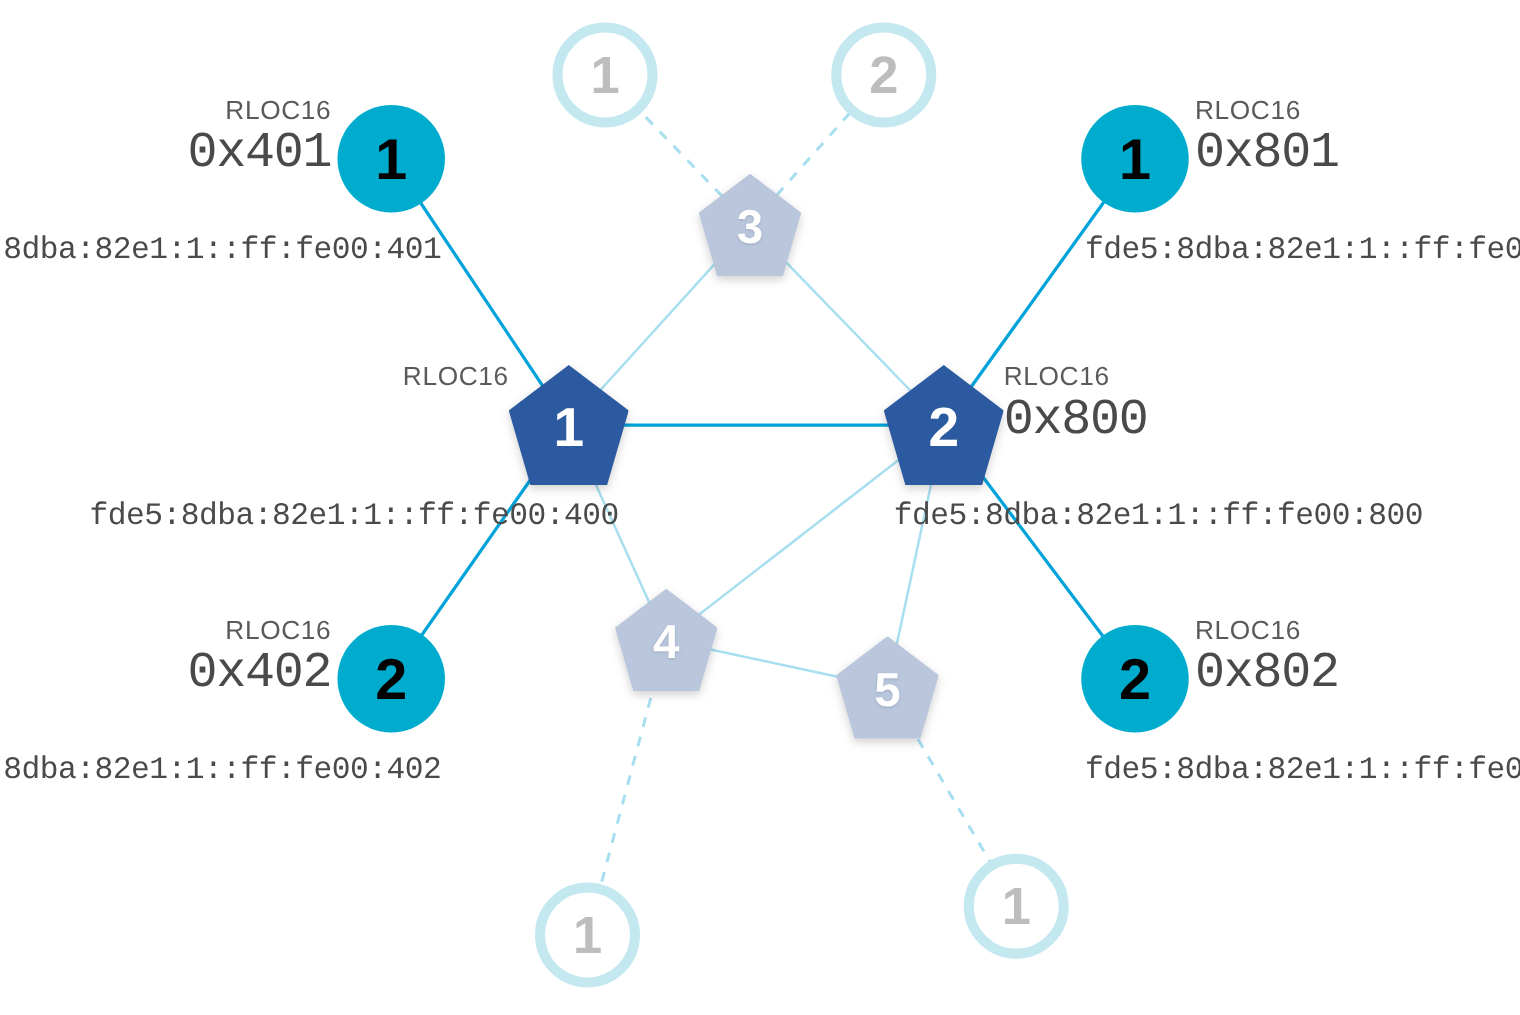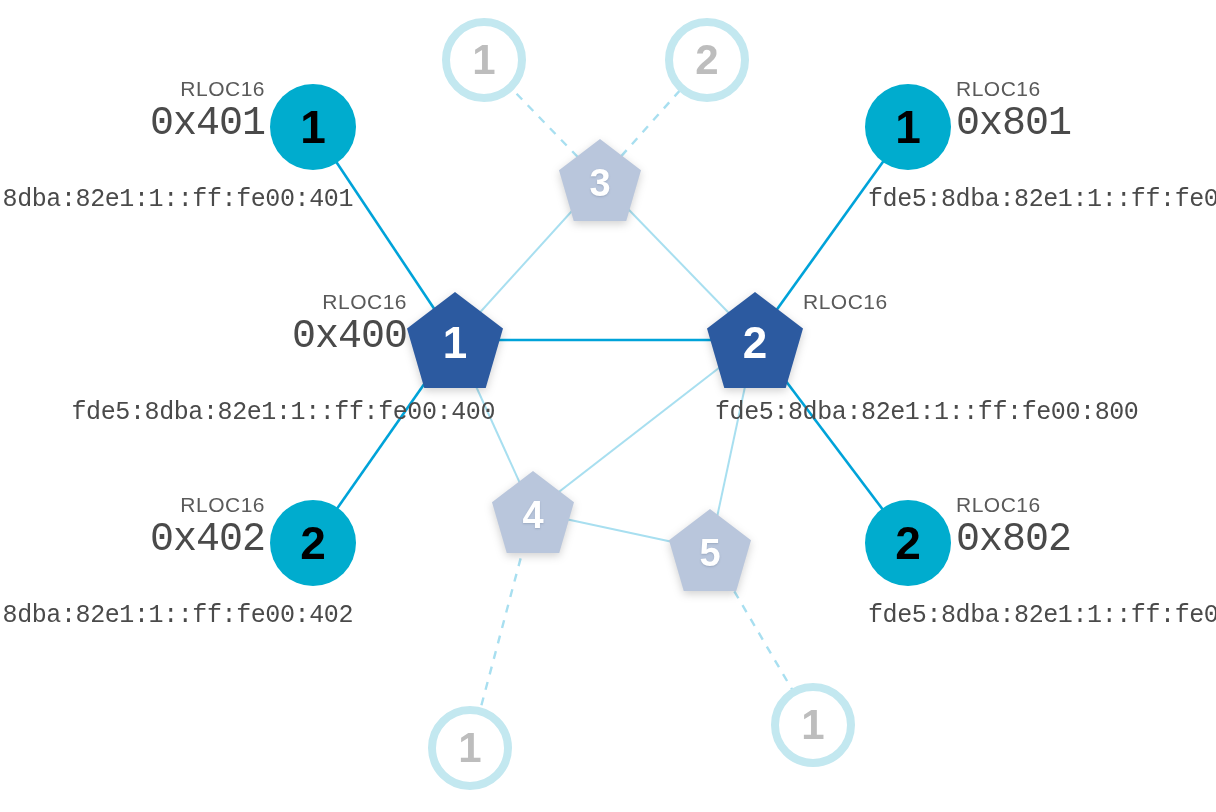--- a/index.html
+++ b/index.html
@@ -154,21 +154,21 @@
         <div class="lbl-hex">0x402</div>
       </div>
       <div class="lbl-addr" style="top: 601px; width: 520px; left: -167px; text-align: right;">fde5:8dba:82e1:1::ff:fe00:402</div>
       <div class="lbl" style="top: 493px; width: 330px; left: 956px; text-align: left;">
         <div class="lbl-rloc">RLOC16</div>
         <div class="lbl-hex">0x802</div>
       </div>
       <div class="lbl-addr" style="top: 601px; width: 520px; left: 868px; text-align: left;">fde5:8dba:82e1:1::ff:fe00:802</div>
       <div class="lbl" style="top: 290px; width: 330px; left: 77px; text-align: right;">
         <div class="lbl-rloc">RLOC16</div>
-        <div class="lbl-hex">0x400</div>
       </div>
       <div class="lbl-addr" style="top: 398px; width: 520px; left: -25px; text-align: right;">fde5:8dba:82e1:1::ff:fe00:400</div>
       <div class="lbl" style="top: 290px; width: 330px; left: 803px; text-align: left;">
         <div class="lbl-rloc">RLOC16</div>
+        <div class="lbl-hex">0x800</div>
       </div>
       <div class="lbl-addr" style="top: 398px; width: 520px; left: 715px; text-align: left;">fde5:8dba:82e1:1::ff:fe00:800</div>
     </div>
 </div>
 
 </body></html>

